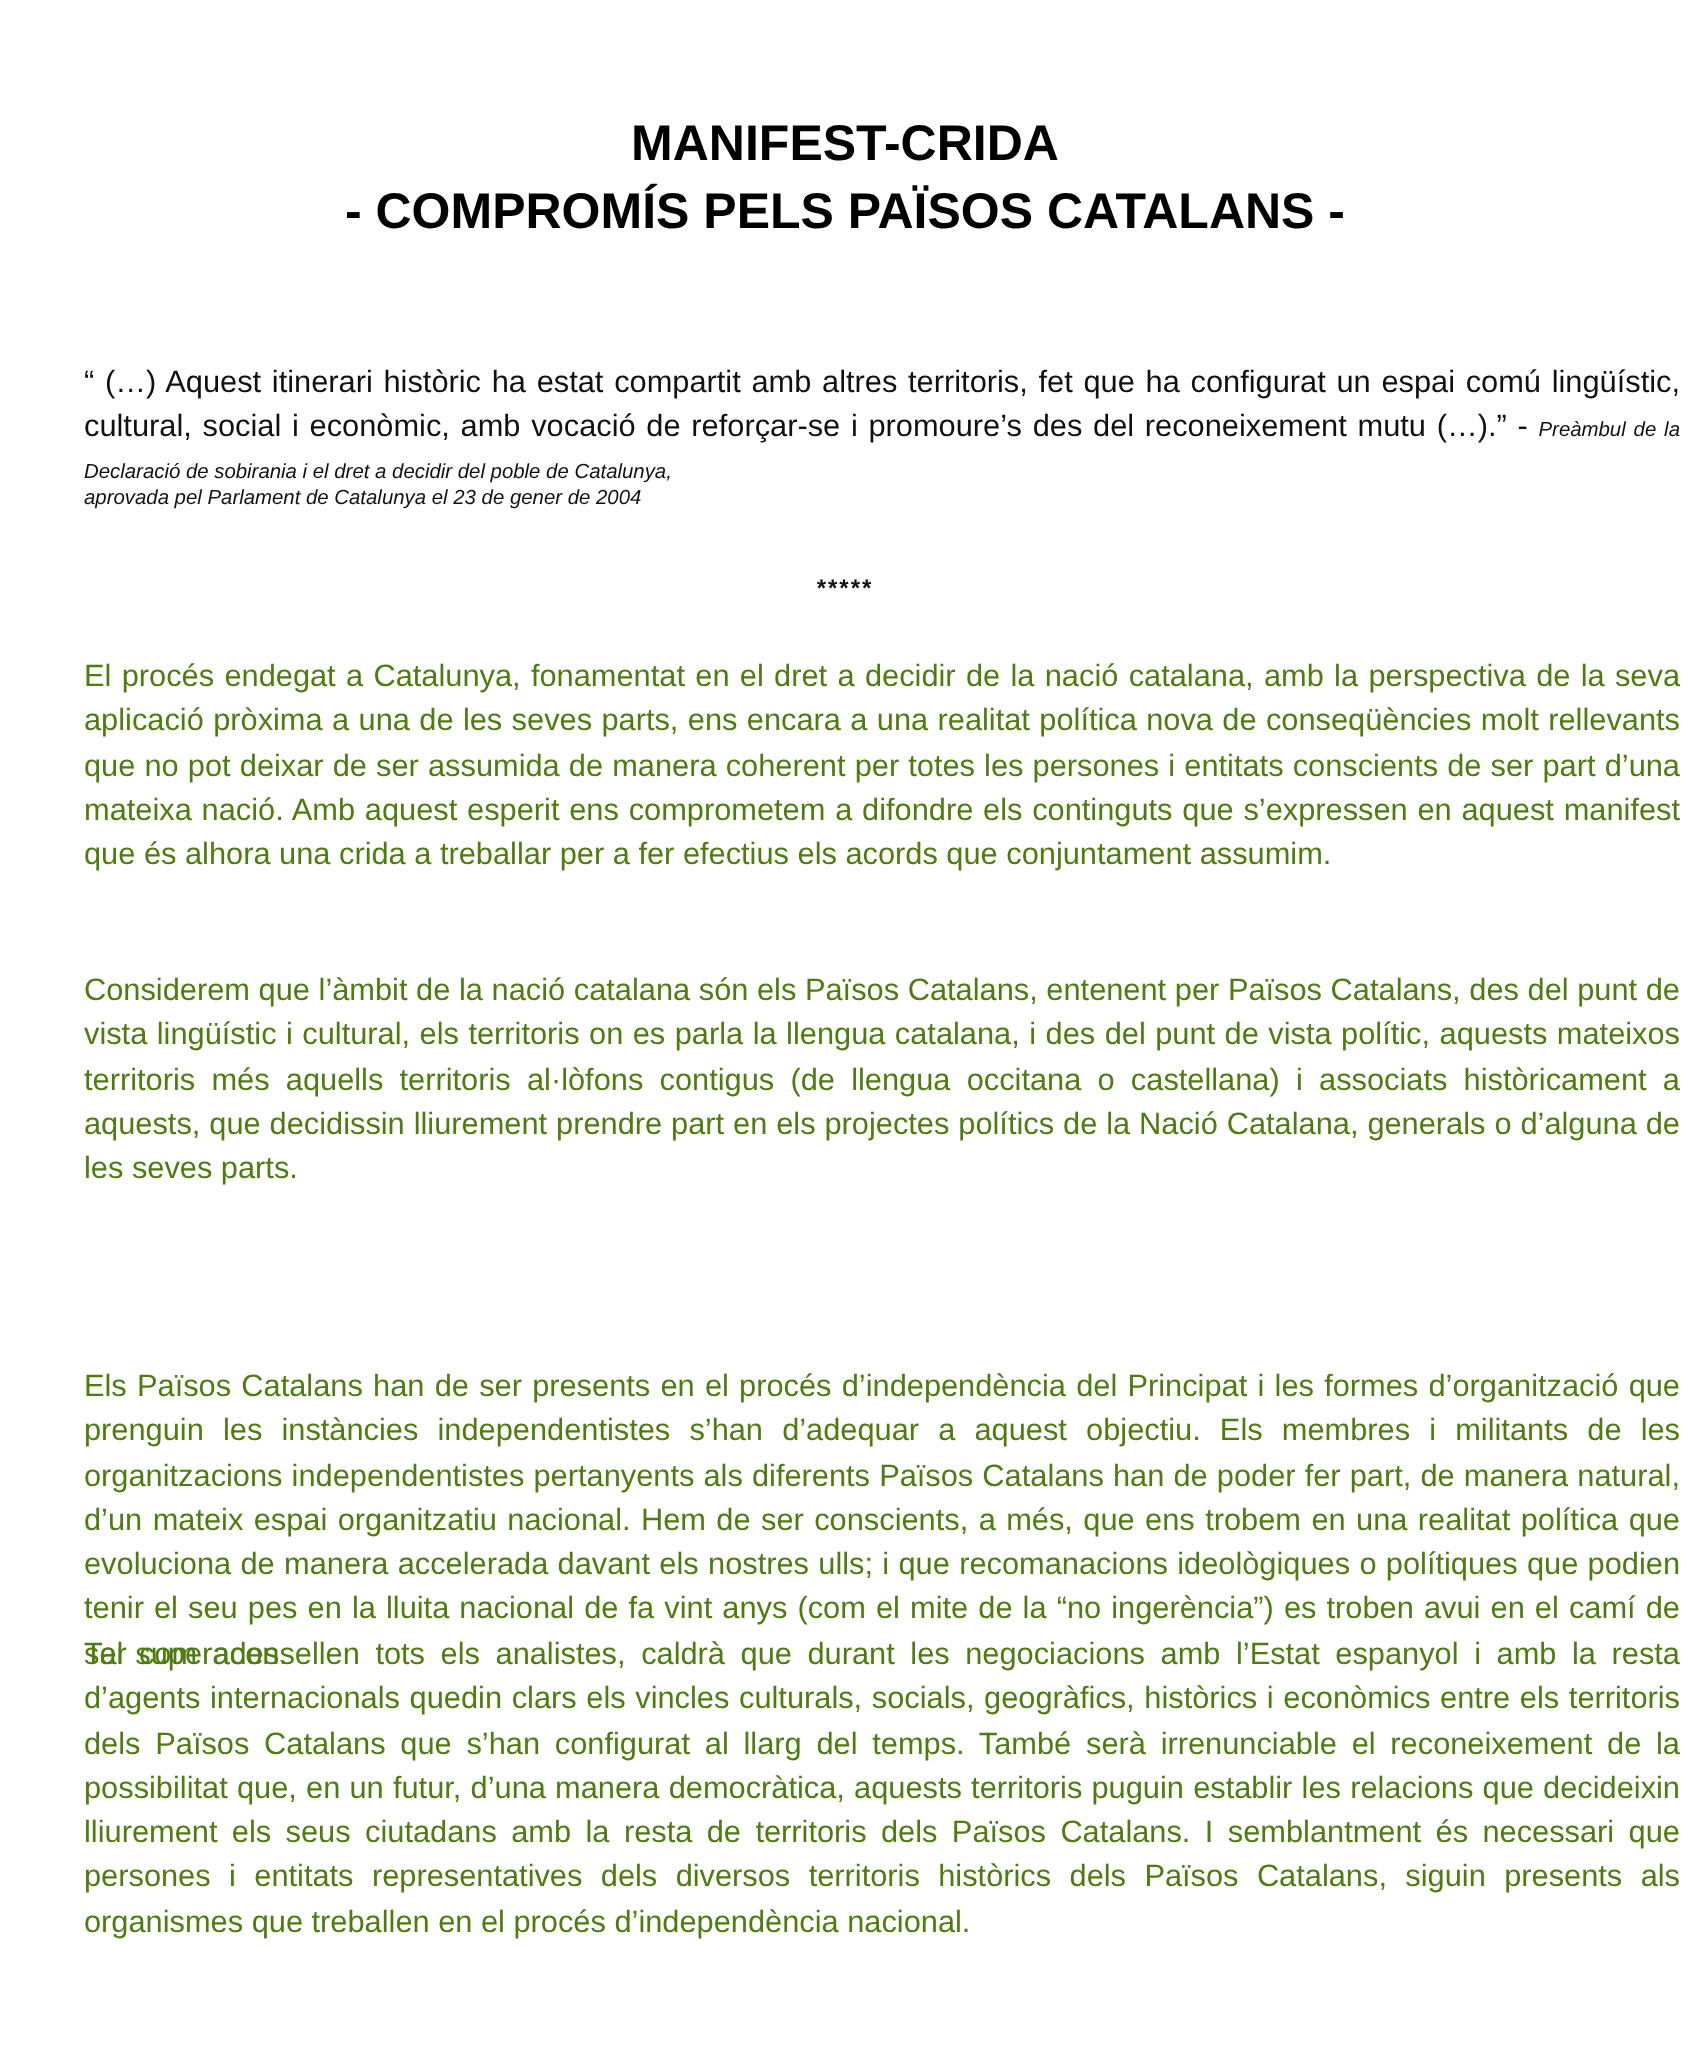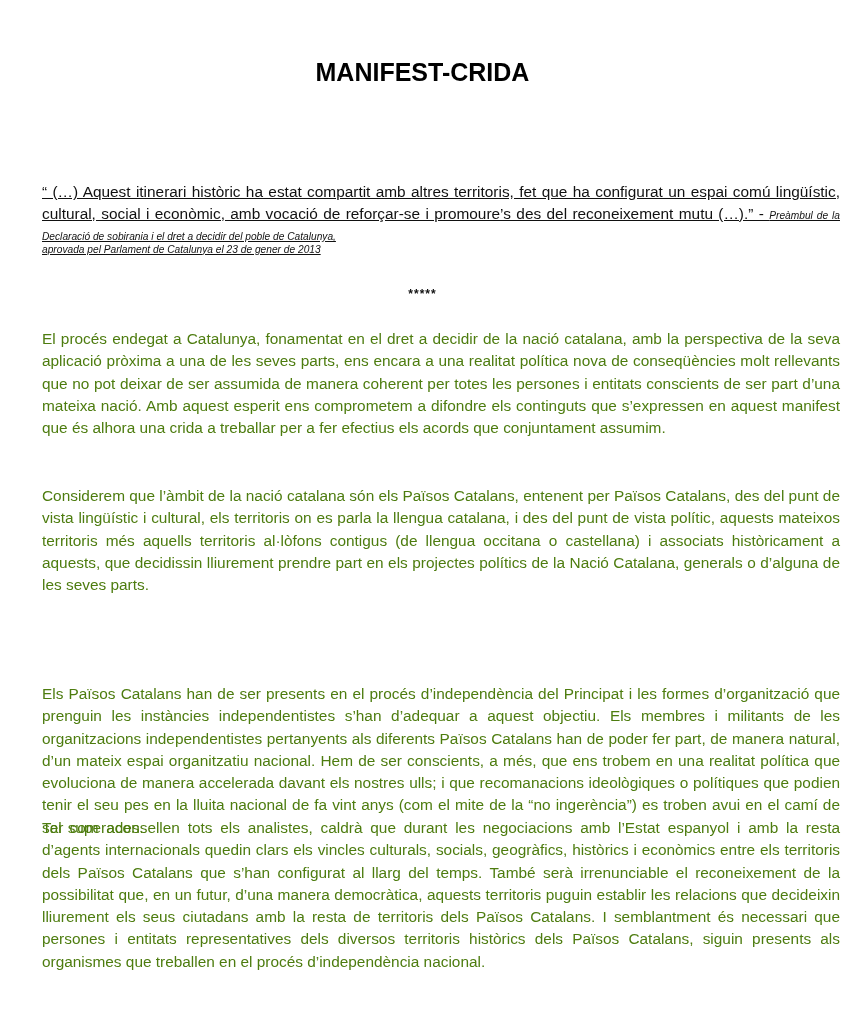--- a/index.html
+++ b/index.html
@@ -38,21 +38,20 @@
 
     .quote {
       position: absolute;
       left: 42px;
       top: 181px;
       width: 798px;
       font-size: 15.4px;
       line-height: 21.5px;
       text-align: justify;
       color: #111;
-      text-decoration: underline;
     }
     .quote .q-text { }
     .quote .cite {
       font-style: italic;
       font-size: 10.2px;
       line-height: 15px;
     }
     .quote .cite2 {
       display: block;
       font-style: italic;
@@ -84,24 +83,25 @@
     .p1 { top: 328px; }
     .p2 { top: 485px; }
     .p3 { top: 638px; margin-top: 45px; }
     .p4 { top: 817px; }
   </style>
 </head>
 <body>
 
 <div class="page">
   <div class="title title-1">MANIFEST-CRIDA</div>
+  <div class="title title-2">- COMPROMÍS PELS PAÏSOS CATALANS -</div>
 
   <div class="quote">
     <span class="q-text"> “ (…) Aquest itinerari històric ha estat compartit amb altres territoris, fet que ha configurat un espai comú lingüístic, cultural, social i econòmic, amb vocació de reforçar-se i promoure’s des del reconeixement mutu (…).” - </span><span class="cite">Preàmbul de la Declaració de sobirania i el dret a decidir del poble de Catalunya,</span>
-    <span class="cite2">aprovada pel Parlament de Catalunya el 23 de gener de 2013</span>
+    <span class="cite2">aprovada pel Parlament de Catalunya el 23 de gener de 2004</span>
   </div>
 
   <div class="separator">*****</div>
 
   <div class="para p1">El procés endegat a Catalunya, fonamentat en el dret a decidir de la nació catalana, amb la perspectiva de la seva aplicació pròxima a una de les seves parts, ens encara a una realitat política nova de conseqüències molt rellevants que no pot deixar de ser assumida de manera coherent per totes les persones i entitats conscients de ser part d’una mateixa nació. Amb aquest esperit ens comprometem a difondre els continguts que s’expressen en aquest manifest que és alhora una crida a treballar per a fer efectius els acords que conjuntament assumim.</div>
   <div class="para p2">Considerem que l’àmbit de la nació catalana són els Països Catalans, entenent per Països Catalans, des del punt de vista lingüístic i cultural, els territoris on es parla la llengua catalana, i des del punt de vista polític, aquests mateixos territoris més aquells territoris al·lòfons contigus (de llengua occitana o castellana) i associats històricament a aquests, que decidissin lliurement prendre part en els projectes polítics de la Nació Catalana, generals o d’alguna de les seves parts.</div>
   <div class="para p3">Els Països Catalans han de ser presents en el procés d’independència del Principat i les formes d’organització que prenguin les instàncies independentistes s’han d’adequar a aquest objectiu. Els membres i militants de les organitzacions independentistes pertanyents als diferents Països Catalans han de poder fer part, de manera natural, d’un mateix espai organitzatiu nacional. Hem de ser conscients, a més,  que ens trobem en una realitat política que evoluciona de manera accelerada davant els nostres ulls; i que recomanacions ideològiques o polítiques que podien tenir el seu pes en la lluita nacional de fa vint anys (com el mite de la “no ingerència”) es troben avui en el camí de ser superades.</div>
   <div class="para p4">Tal com aconsellen tots els analistes, caldrà que durant les negociacions amb l’Estat espanyol i amb la resta d’agents internacionals quedin clars els vincles culturals, socials, geogràfics, històrics i econòmics entre els territoris dels Països Catalans que s’han configurat al llarg del temps. També serà irrenunciable el reconeixement de la possibilitat que, en un futur, d’una manera democràtica, aquests territoris puguin establir les relacions que decideixin lliurement els seus ciutadans amb la resta de territoris dels Països Catalans. I semblantment és necessari que persones i entitats representatives dels diversos territoris històrics dels Països Catalans, siguin presents als organismes que treballen en el procés d’independència nacional.</div>
 </div>
 

